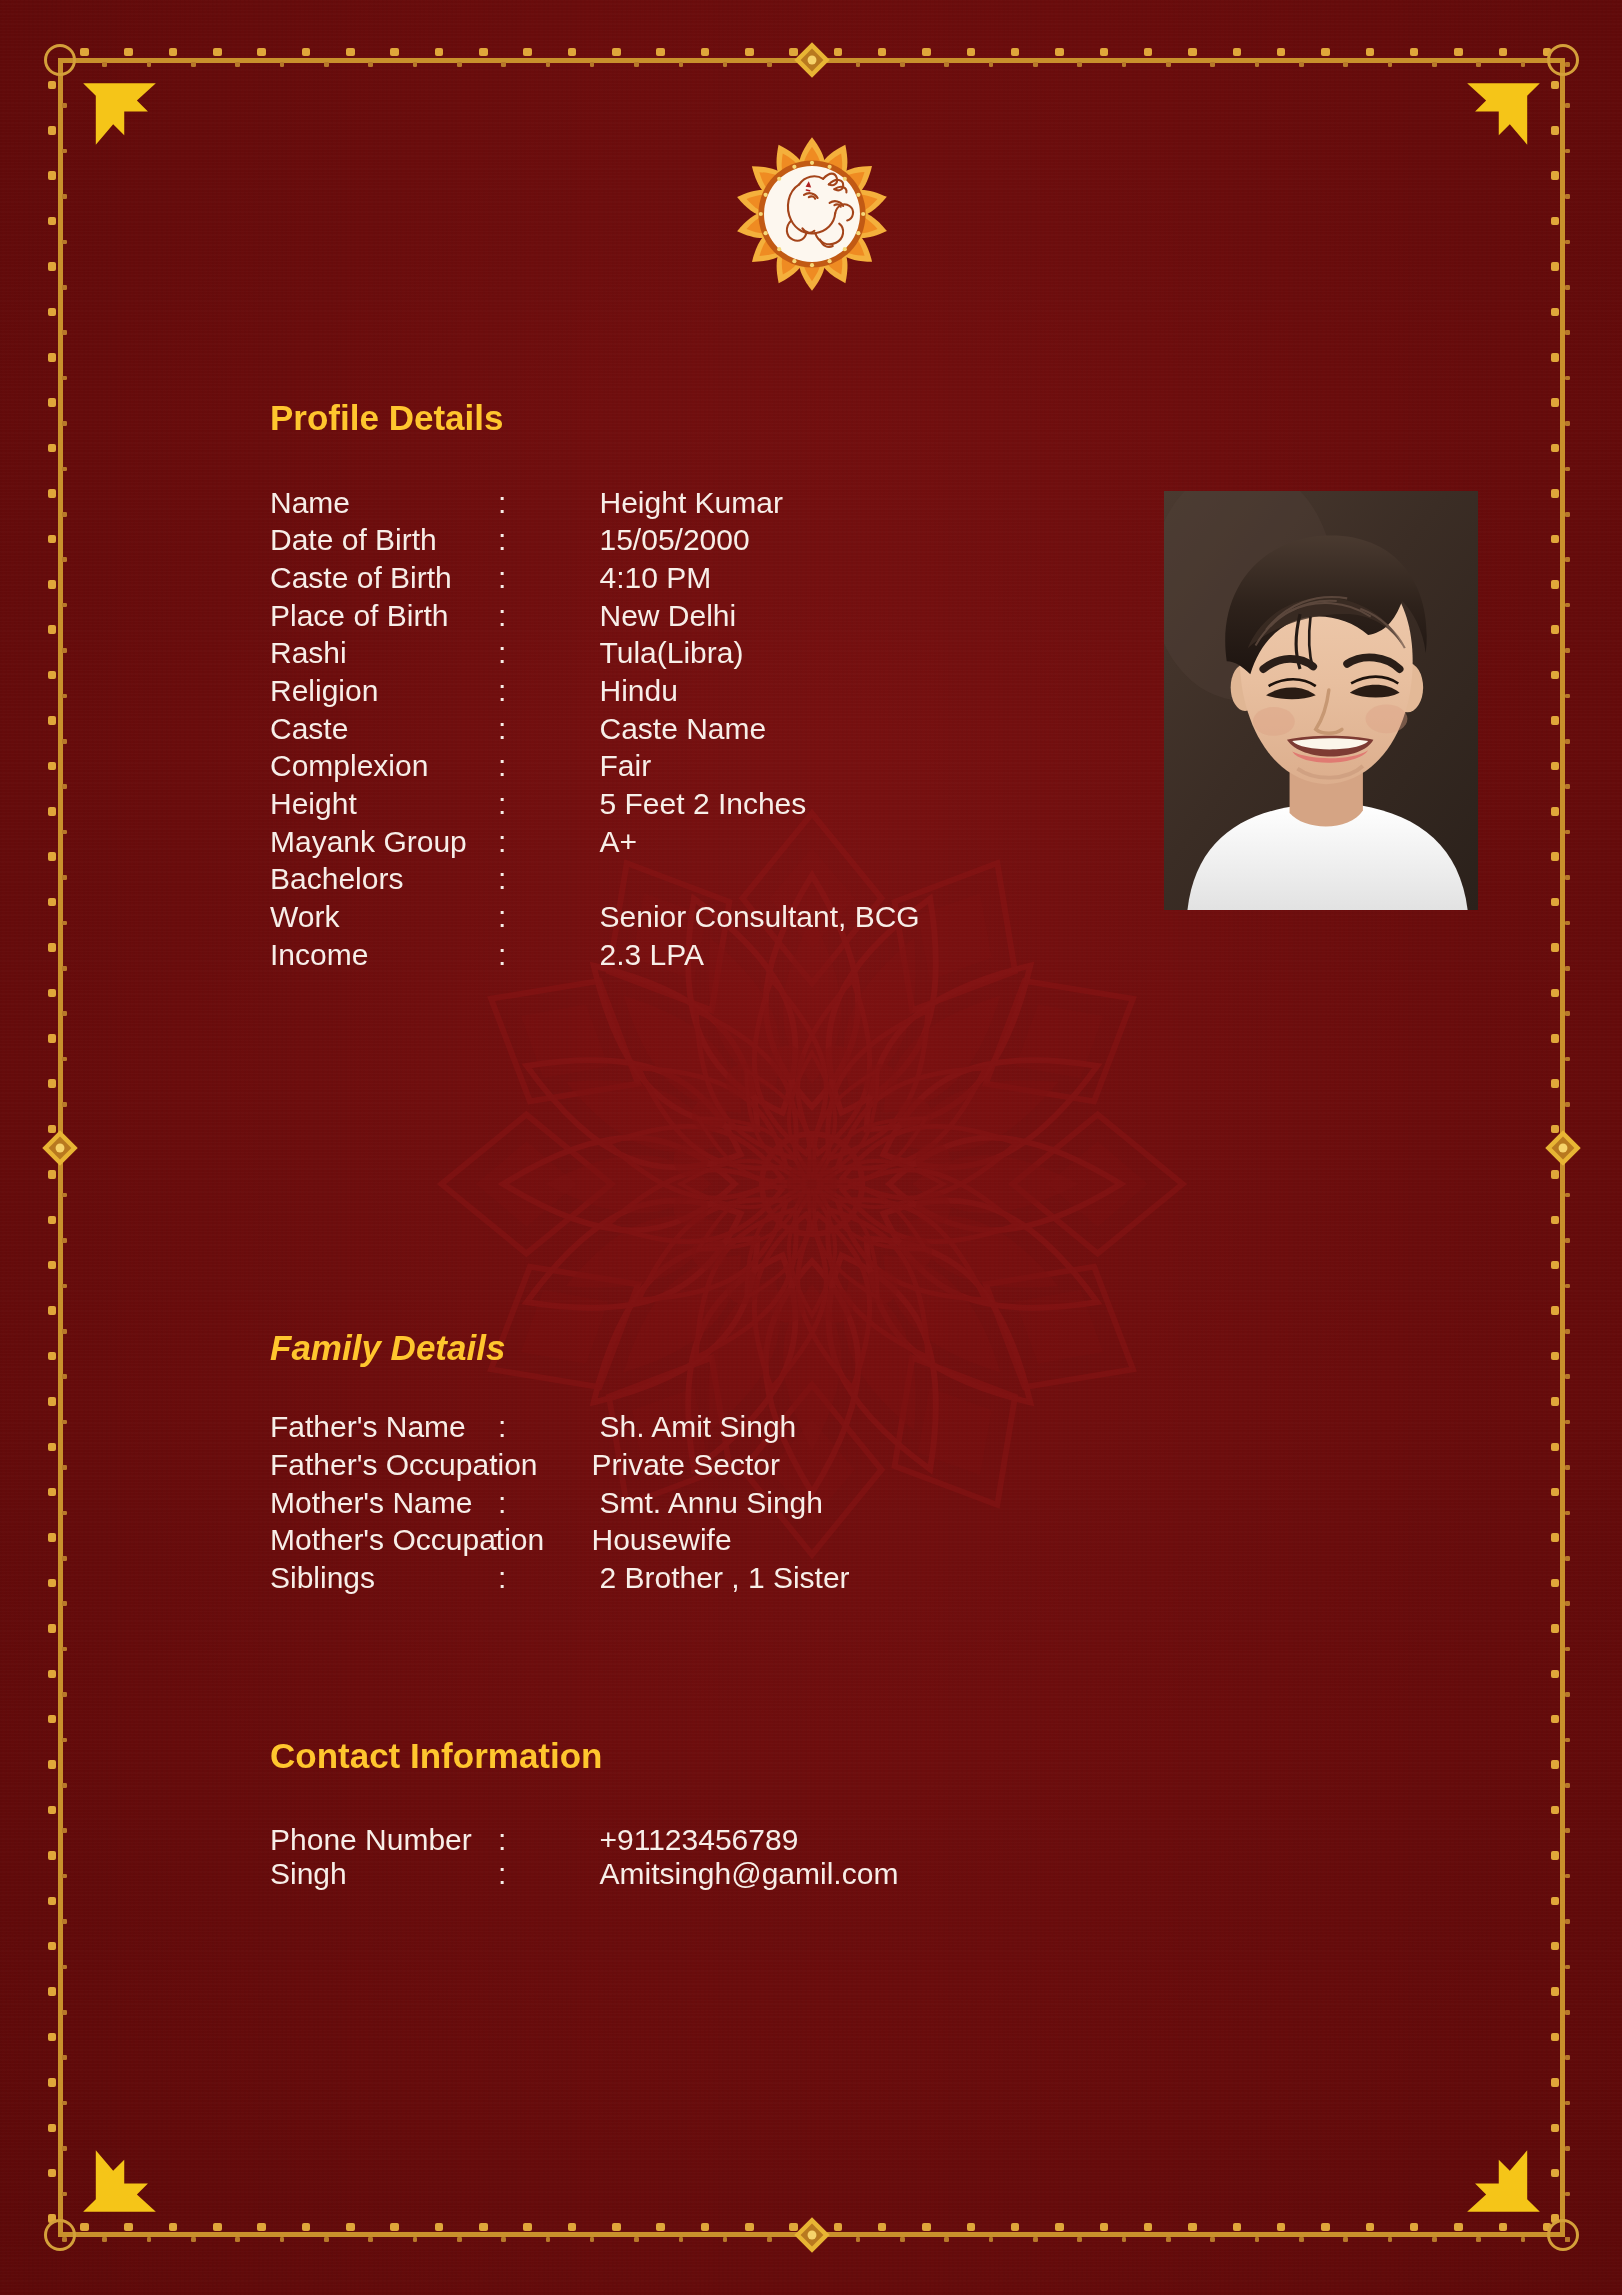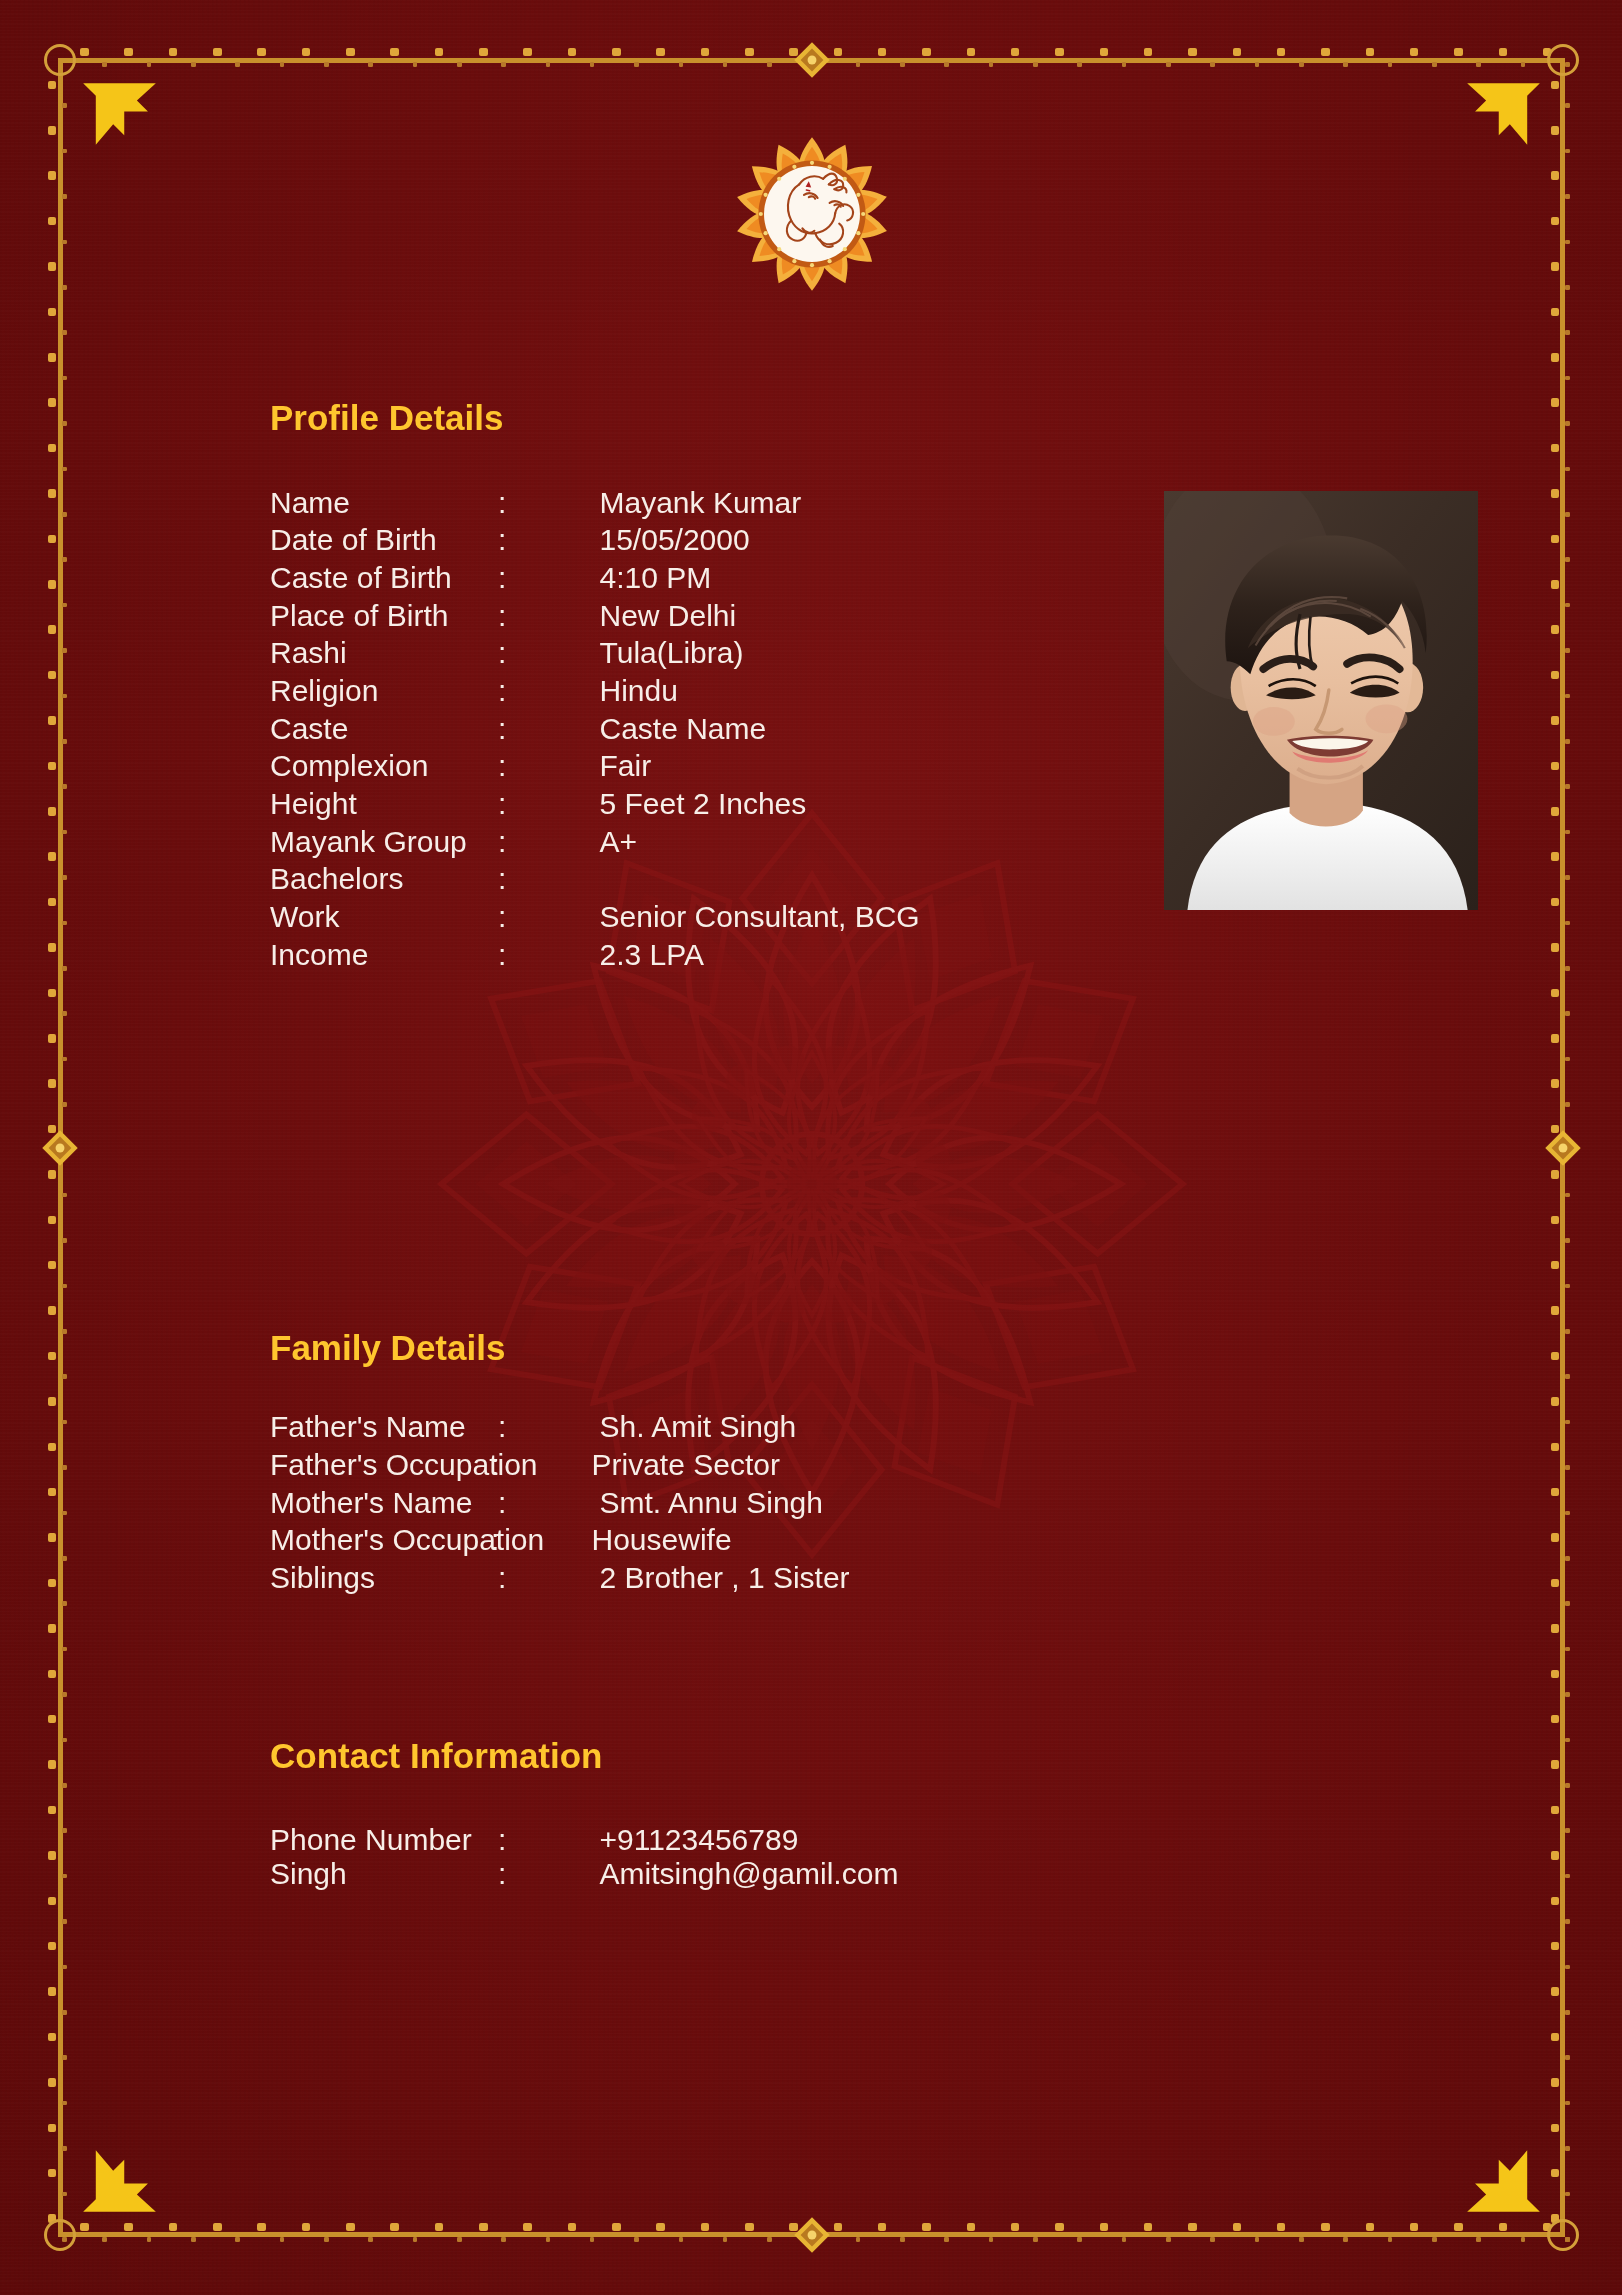--- a/index.html
+++ b/index.html
@@ -759,21 +759,21 @@
 
         <path d="M102 212 C116 222 140 221 152 210" stroke="#c8977a" stroke-width="3" fill="none" opacity=".6"></path>
       </svg>
     </div>
 
     <div id="sections-host">
         <div class="section-heading" style="top: 398px;">Profile Details</div>
         <div class="field-row" style="top: 486px;">
           <span class="field-label">Name</span>
           <span class="field-colon">:</span>
-          <span class="field-value">Mayank Kumar</span>
+          <span class="field-value">Height Kumar</span>
         </div>
         <div class="field-row" style="top: 523px;">
           <span class="field-label">Date of Birth</span>
           <span class="field-colon">:</span>
           <span class="field-value">15/05/2000</span>
         </div>
         <div class="field-row" style="top: 561px;">
           <span class="field-label">Caste of Birth</span>
           <span class="field-colon">:</span>
           <span class="field-value">4:10 PM</span>
@@ -820,21 +820,21 @@
         <div class="field-row" style="top: 900px;">
           <span class="field-label">Work</span>
           <span class="field-colon">:</span>
           <span class="field-value">Senior Consultant, BCG</span>
         </div>
         <div class="field-row" style="top: 938px;">
           <span class="field-label">Income</span>
           <span class="field-colon">:</span>
           <span class="field-value">2.3 LPA</span>
         </div>
-        <div class="section-heading" style="top: 1328px;">Family Details</div>
+        <div class="section-heading" style="top: 1328px; font-style: italic;">Family Details</div>
         <div class="field-row" style="top: 1410px;">
           <span class="field-label">Father's Name</span>
           <span class="field-colon">:</span>
           <span class="field-value">Sh. Amit Singh</span>
         </div>
         <div class="field-row tight" style="top: 1448px;">
           <span class="field-label wide">Father's Occupation</span>
           <span class="field-colon">:</span>
           <span class="field-value">Private Sector</span>
         </div>

